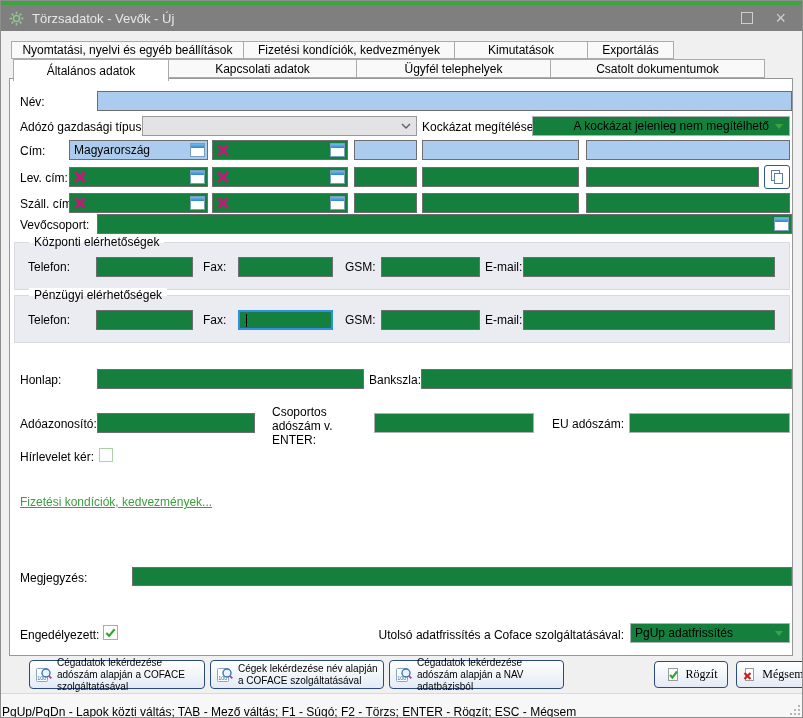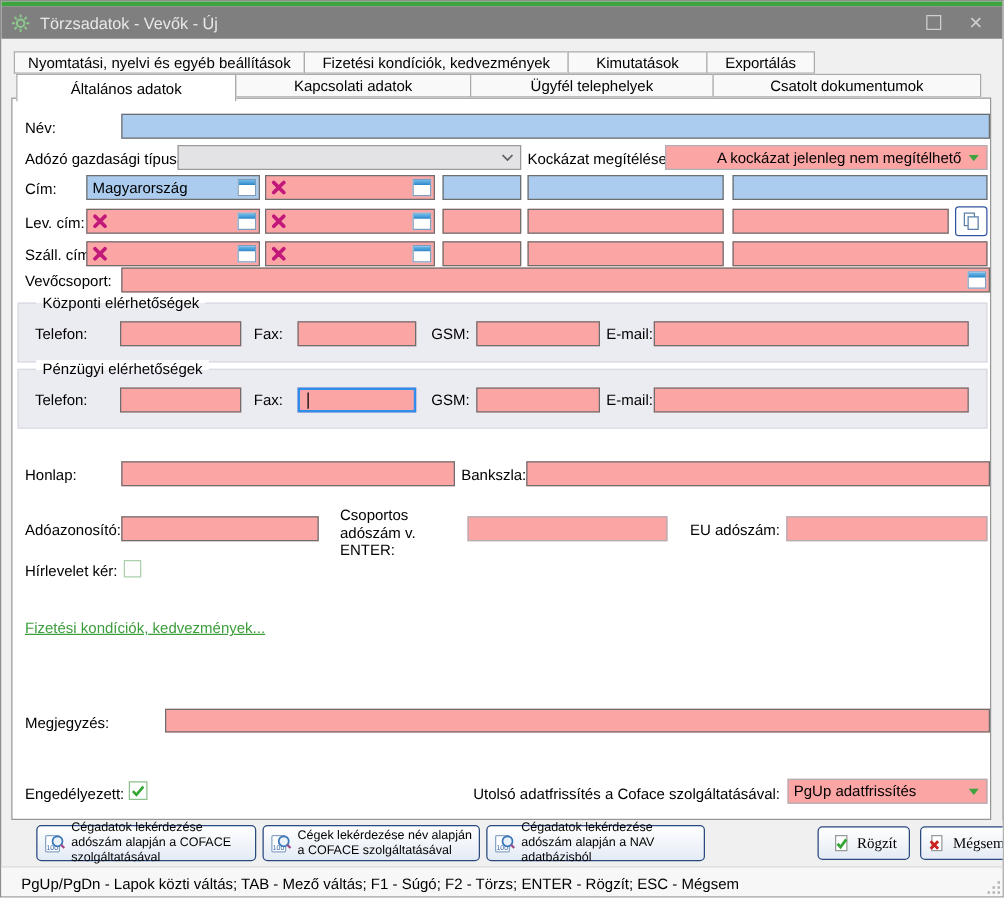--- a/index.html
+++ b/index.html
@@ -13,26 +13,26 @@
   .minbox{display:block;width:10px;height:10px;border:1px solid #cfcfcf;}
   .closex{font-size:18px;color:#cfcfcf;line-height:10px;}
   
   .tabrow{position:absolute;display:flex;}
   .tab{box-sizing:border-box;border:1px solid #ababab;background:#f9f9f9;display:flex;align-items:center;justify-content:center;
        white-space:nowrap;margin-right:-1px;height:18px;font-size:12px;cursor:default;}
   .tabrow1{top:40px;left:10px;}
   .tabrow2{top:58px;left:12px;z-index:3;}
   .tabrow2 .tab{height:19px;}
   .tab.active{background:#fff;border-bottom:none;height:22px;z-index:4;}
-  .w11{width:233px}.w12{width:212px}.w13{width:112px}.w14{width:87px}.w15{width:140px}
-  .w21{width:176px}.w22{width:189px}.w23{width:195px}.w24{width:215px}
+  .w11{width:233px}.w12{width:212px}.w13{width:134px}.w14{width:87px}.w15{width:140px}
+  .w21{width:156px}.w22{width:189px}.w23{width:195px}.w24{width:215px}
   
   .panel{position:absolute;left:8px;top:77px;width:784px;height:578px;background:#fff;border:1px solid #979797;box-sizing:border-box;}
   .lbl{position:absolute;white-space:nowrap;}
-  .fld{position:absolute;height:20px;border:1px solid #6e6e6e;background:#fca5a5;box-sizing:border-box;
+  .fld{position:absolute;height:20px;border:1px solid #6e6e6e;background:#15803d;box-sizing:border-box;
        display:flex;align-items:center;padding:0 4px;font-size:12px;}
   .fld.blue{background:#abccee;}
   .fld.lite{border-color:#afafb6;}
   .fld.gray{background:#e3e3e6;border-color:#9a9a9a;}
   .fld.focus{border:2px solid #2e8eea;}
   .caret{display:block;width:1px;height:13px;background:#000;margin-left:2px;}
   .winicon{position:absolute;right:2px;top:50%;transform:translateY(-50%);width:15px;height:14px;border:1px solid #7d9cbe;background:#fff;box-sizing:border-box;}
   .winicon::before{content:"";position:absolute;left:0;top:0;right:0;height:4px;background:linear-gradient(#6fbcec,#2e86c8);}
   .redx{display:flex;align-items:center;}
   .grp{position:absolute;background:#ebebf2;border:1px solid #d9d9e1;box-sizing:border-box;}
@@ -44,21 +44,21 @@
   .linkgreen{position:absolute;color:#3c9e3c;text-decoration:underline;white-space:nowrap;cursor:pointer;}
   .copybtn{position:absolute;width:26px;height:24px;border:1px solid #30569c;border-radius:3px;background:#fff;display:flex;align-items:center;justify-content:center;box-sizing:border-box;}
   
   .footer{position:absolute;left:16px;top:655px;width:803px;height:37px;background:#f0f0f0;}
   .bigbtn{position:absolute;top:4px;height:29px;border:1px solid #29497f;border-radius:4px;background:linear-gradient(#ffffff,#e4ebf5);
           display:flex;align-items:center;gap:4px;padding:0 5px;box-sizing:border-box;font-size:10px;line-height:1.2;text-align:left;cursor:default;}
   .bigbtn .btxt{flex:1;}
   .smallbtn{position:absolute;top:5px;height:27px;border:1px solid #29497f;border-radius:4px;background:linear-gradient(#ffffff,#e4ebf5);
           display:flex;align-items:center;justify-content:center;gap:5px;box-sizing:border-box;font-size:12px;cursor:default;font-family:Liberation Serif, serif;}
   .statusbar{position:absolute;left:0;top:692px;width:803px;height:26px;background:#f7f7f7;border-top:1px solid #d9d9d9;
-          display:flex;align-items:center;padding:0 16px;box-sizing:border-box;font-size:12px;}
+          display:flex;align-items:flex-end;padding:0 1px;box-sizing:border-box;font-size:12px;}
   .grip{position:absolute;right:3px;bottom:3px;}
   svg{display:block;}
 </style>
 </head>
 <body>
 
 <div class="page">
   <div class="accent"></div>
 
   <div class="titlebar">

